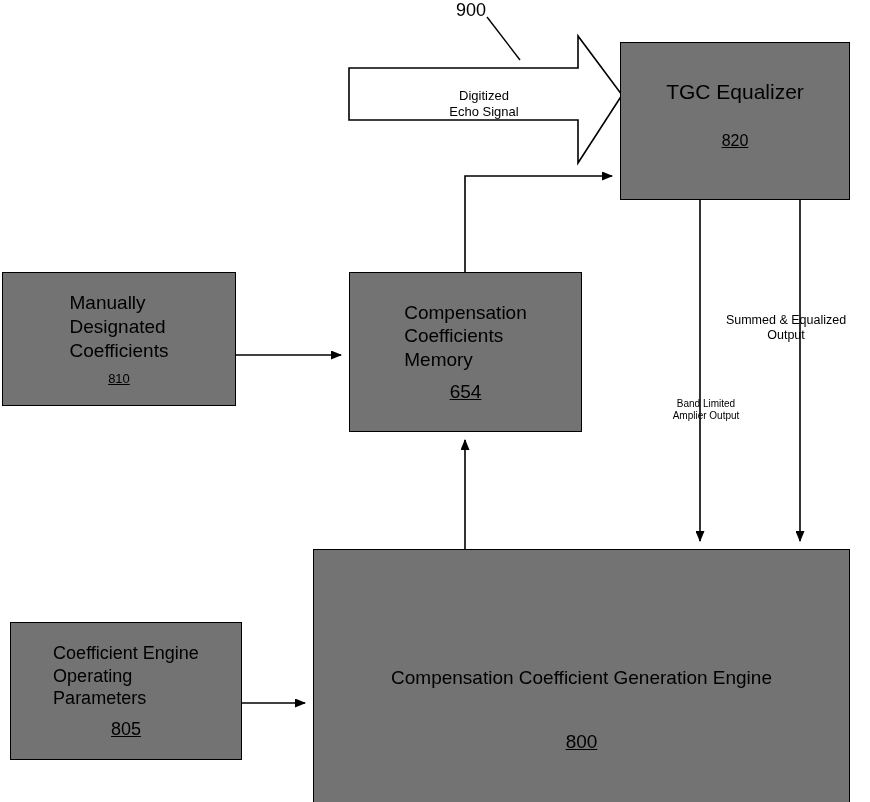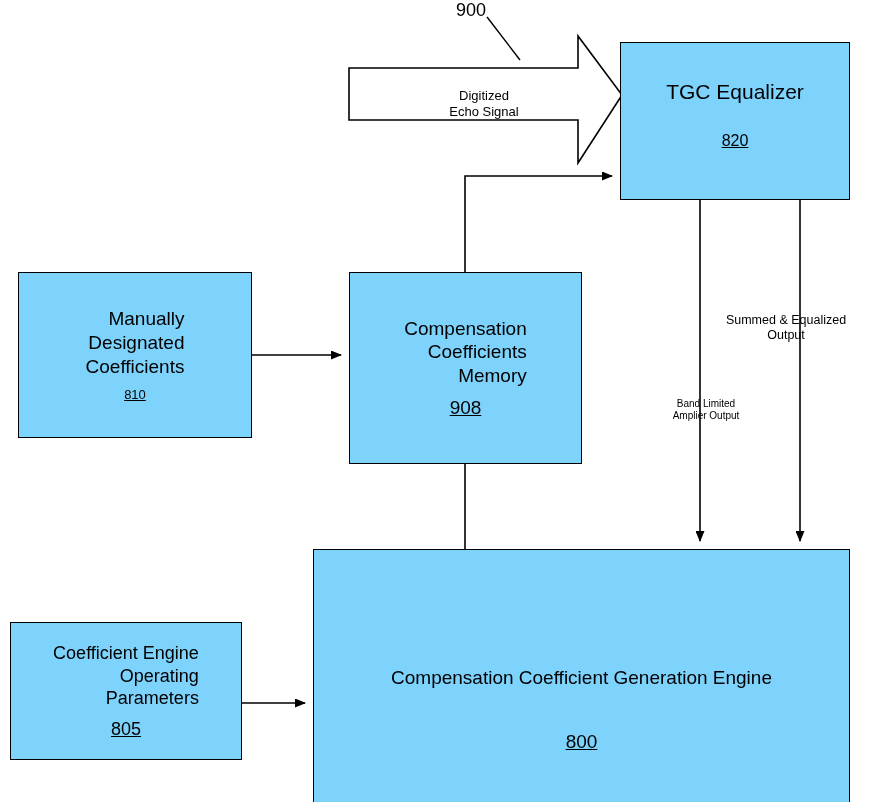--- a/index.html
+++ b/index.html
@@ -21,26 +21,26 @@
     left: 0;
     top: 0;
     width: 870px;
     height: 802px;
     pointer-events: none;
   }
   .box {
     position: absolute;
     box-sizing: border-box;
     border: 1.5px solid #000;
-    background: #7dd3fc;
+    background: #737373;
     display: flex;
     flex-direction: column;
     align-items: center;
     justify-content: center;
-    text-align: right;
+    text-align: left;
     line-height: 1.25;
   }
   .box .title {
     display: block;
     white-space: pre-line;
   }
   .box .ref {
     display: block;
     text-decoration: underline;
     margin-top: 8px;
@@ -55,27 +55,27 @@
   
   #box-tgc {
     left: 620px; top: 42px; width: 230px; height: 158px;
     font-size: 21px;
     justify-content: flex-start;
     padding-top: 36px;
   }
   #box-tgc .ref { font-size: 16px; margin-top: 26px; }
 
   #box-manual {
-    left: 18px; top: 272px; width: 234px; height: 166px;
+    left: 2px; top: 272px; width: 234px; height: 134px;
     font-size: 19px;
   }
   #box-manual .ref { font-size: 13px; }
 
   #box-memory {
-    left: 349px; top: 272px; width: 233px; height: 192px;
+    left: 349px; top: 272px; width: 233px; height: 160px;
     font-size: 19px;
   }
   #box-memory .ref { font-size: 19px; }
 
   #box-params {
     left: 2px; top: 622px; width: 232px; height: 138px;
     font-size: 18px;
     margin-left: 8px;
   }
   #box-params .ref { font-size: 18px; }
@@ -145,21 +145,21 @@
     <span class="title">Manually
 Designated
 Coefficients</span>
     <span class="ref">810</span>
   </div>
 
   <div class="box" id="box-memory">
     <span class="title">Compensation
 Coefficients
 Memory</span>
-    <span class="ref">908</span>
+    <span class="ref">654</span>
   </div>
 
   <div class="box" id="box-params">
     <span class="title">Coefficient Engine
 Operating
 Parameters</span>
     <span class="ref">805</span>
   </div>
 
   <div class="box" id="box-engine">

